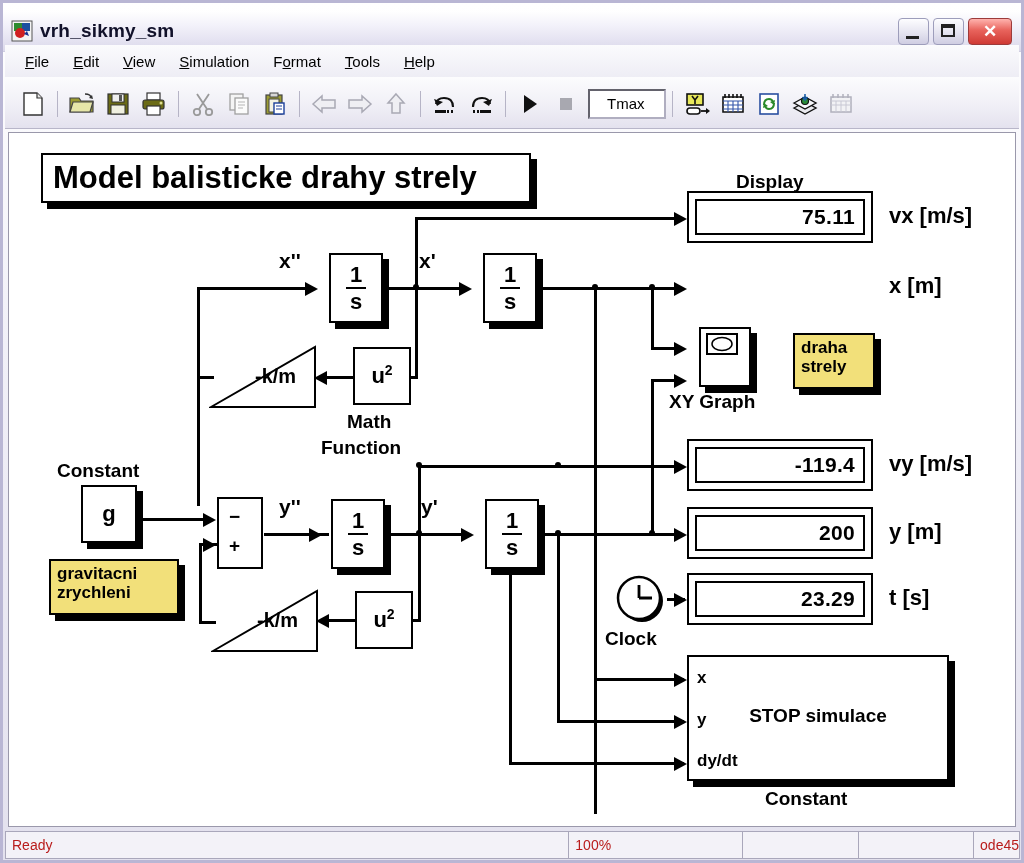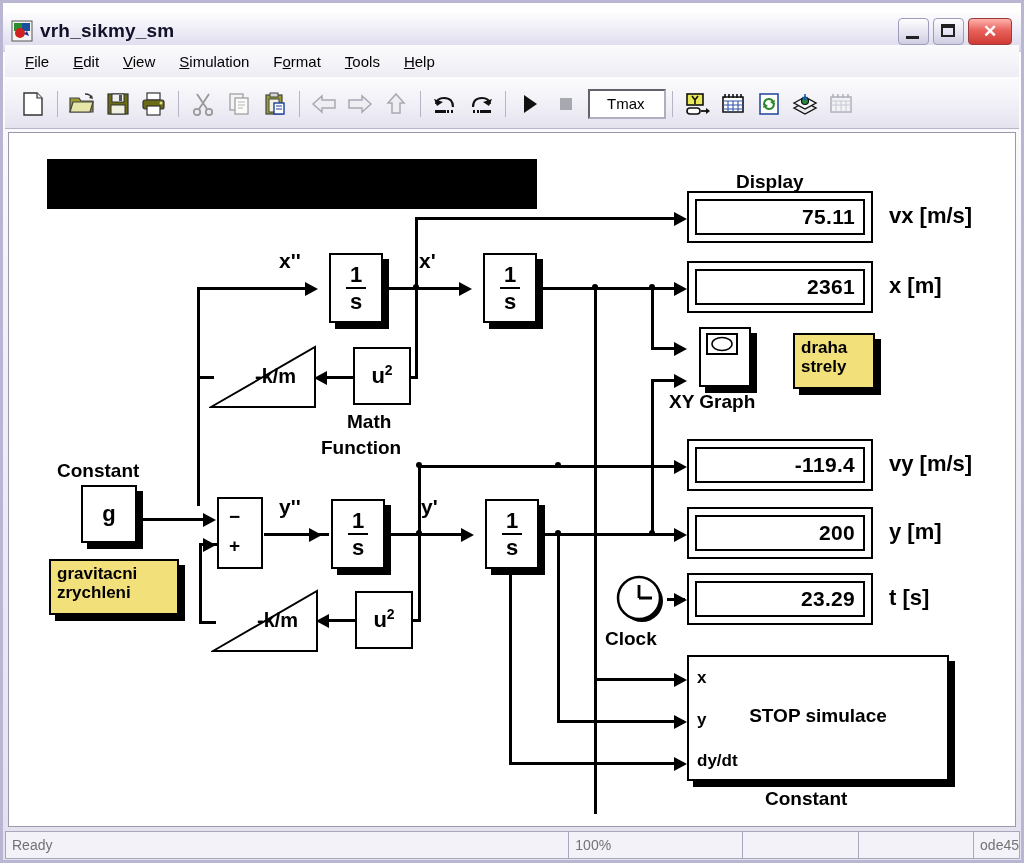--- a/index.html
+++ b/index.html
@@ -194,21 +194,21 @@
     width: 1014px; height: 28px;
     background: #eceaf4;
     display: flex;
     align-items: stretch;
     box-sizing: border-box;
   }
   .sb-cell {
     border: 1px solid #a9a7bb;
     background: #f3f2f8;
     font-size: 14px;
-    color: #737373;
+    color: #b91c1c;
     display: flex; align-items: center;
     padding-left: 6px;
     box-sizing: border-box;
     margin-right: -1px;
   }
 
   
   .blk {
     position: absolute;
     box-sizing: border-box;
@@ -564,20 +564,21 @@
           <path d="M3 9 h20 M3 13 h20 M8 9 v11 M13 9 v11 M18 9 v11" stroke="#c8c8d4" stroke-width="1"></path>
           <path d="M5 2 v4 M10 2 v4 M15 2 v4 M20 2 v4" stroke="#b0b0bc" stroke-width="1.5"></path>
         </svg>
     </div>
   </div>
 
   <div class="canvas-outer">
     <div class="canvas">
 
       <div class="shadow" style="left:38px;top:26px;width:490px;height:50px;"></div>
+      <div class="title-note" style="left:32px;top:20px;width:490px;height:50px;">Model balisticke drahy strely</div>
 
       <div class="lbl" style="left:727px;top:38px;font-size:19px;">Display</div>
 
       <div class="wire" style="left:188px;top:154px;width:3px;height:219px;"></div>
       <div class="wire" style="left:188px;top:154px;width:110px;height:3px;"></div>
       <div class="arrow-r" style="left:296px;top:149px;"></div>
 
       <div class="wire" style="left:378px;top:154px;width:78px;height:3px;"></div>
       <div class="arrow-r" style="left:450px;top:149px;"></div>
       <div class="node" style="left:404px;top:151px;"></div>
@@ -753,23 +754,20 @@
       <div class="note" style="left:784px;top:200px;width:82px;height:56px;">
         <div>draha</div>
         <div>strely</div>
       </div>
 
       <div class="blk display-blk" style="left:678px;top:58px;width:186px;height:52px;z-index:2;justify-content:flex-end;">
         <div class="display-inner">75.11</div>
       </div>
       <div class="lbl" style="left:880px;top:70px;font-size:22px;">vx [m/s]</div>
 
-      <div class="blk display-blk" style="left:678px;top:128px;width:186px;height:52px;z-index:2;">
-        <div class="display-inner">2361</div>
-      </div>
       <div class="lbl" style="left:880px;top:140px;font-size:22px;">x [m]</div>
 
       <div class="blk display-blk" style="left:678px;top:306px;width:186px;height:52px;z-index:2;">
         <div class="display-inner">-119.4</div>
       </div>
       <div class="lbl" style="left:880px;top:318px;font-size:22px;">vy [m/s]</div>
 
       <div class="blk display-blk" style="left:678px;top:374px;width:186px;height:52px;z-index:2;">
         <div class="display-inner">200</div>
       </div>

